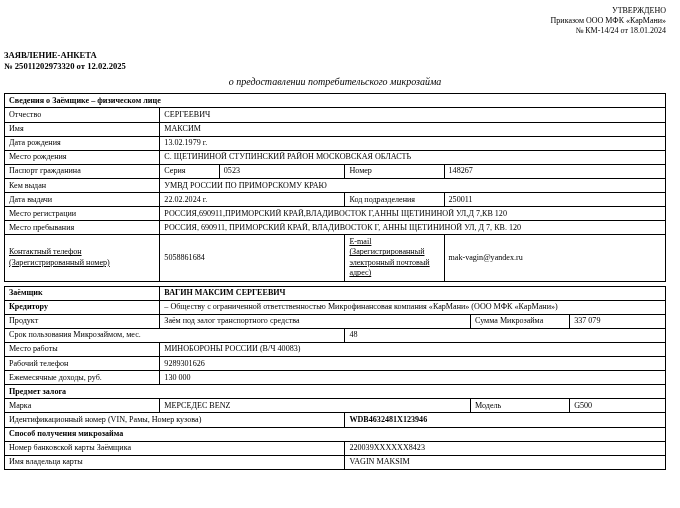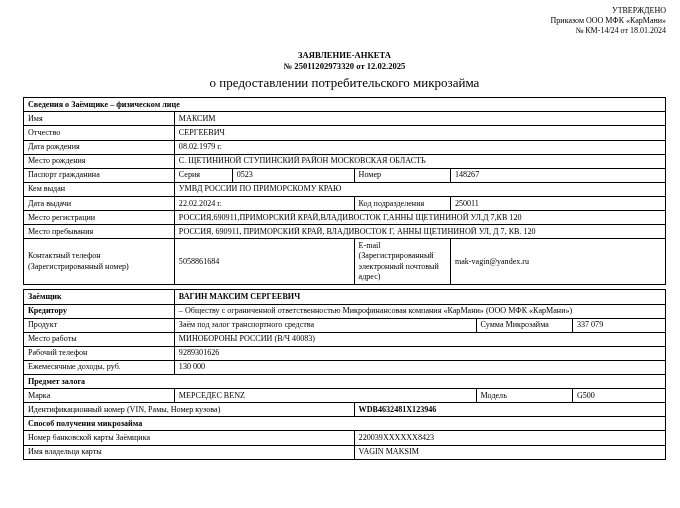--- a/index.html
+++ b/index.html
@@ -12,43 +12,44 @@
     height: 508px;
     font-family: "Liberation Serif", serif;
     color: #000000;
     font-size: 8.2px;
     overflow: hidden;
   }
   .page {
     width: 680px;
     height: 508px;
     box-sizing: border-box;
-    padding: 6px 14px 0 23px;
+    padding: 6px 14px 0 4px;
     position: relative;
   }
   .approval {
     text-align: right;
     line-height: 1.25;
     font-size: 8px;
     margin-bottom: 2px;
   }
   .approval div { white-space: nowrap; }
   .doc-title {
-    text-align: center;
+    text-align: left;
     font-weight: bold;
     line-height: 1.3;
     margin-top: 14px;
     margin-bottom: 3px;
     font-size: 8.6px;
   }
   .doc-subtitle {
     text-align: center;
     line-height: 1.3;
-    font-size: 13px;
+    font-size: 10px;
     margin-bottom: 5px;
+    font-style: italic;
   }
   table {
     border-collapse: collapse;
     width: 100%;
     table-layout: fixed;
     border-radius: 15px;
   }
   td {
     border: 0.7px solid #000;
     padding: 1.5px 4px;
@@ -57,21 +58,21 @@
     line-height: 1.25;
     height: 13px;
     box-sizing: border-box;
     word-wrap: break-word;
   }
   .section-head td {
     font-weight: bold;
   }
   .b { font-weight: bold; margin-left: 8px; }
   .tall { height: 44px; }
-  .multiline { line-height: 1.3; }
+  .multiline { line-height: 1.3; text-decoration: underline; }
 </style>
 </head>
 <body>
 
 <div class="page">
 
   <div class="approval">
     <div>УТВЕРЖДЕНО</div>
     <div>Приказом ООО МФК «КарМани»</div>
     <div>№ КМ-14/24 от 18.01.2024</div>
@@ -90,30 +91,30 @@
       <col style="width:19%">
       <col style="width:15%">
       <col style="width:14%">
       <col style="width:19.5%">
     </colgroup>
     <tbody>
       <tr class="section-head">
         <td colspan="6">Сведения о Заёмщике – физическом лице</td>
       </tr>
       <tr>
+        <td>Отчество</td>
+        <td colspan="5">СЕРГЕЕВИЧ</td>
+      </tr>
+      <tr>
         <td>Имя</td>
         <td colspan="5">МАКСИМ</td>
       </tr>
       <tr>
-        <td>Отчество</td>
-        <td colspan="5">СЕРГЕЕВИЧ</td>
-      </tr>
-      <tr>
         <td>Дата рождения</td>
-        <td colspan="5">08.02.1979 г.</td>
+        <td colspan="5">13.02.1979 г.</td>
       </tr>
       <tr>
         <td>Место рождения</td>
         <td colspan="5">С. ЩЕТИНИНОЙ СТУПИНСКИЙ РАЙОН МОСКОВСКАЯ ОБЛАСТЬ</td>
       </tr>
       <tr>
         <td>Паспорт гражданина</td>
         <td>Серия</td>
         <td>0523</td>
         <td>Номер</td>
@@ -171,20 +172,24 @@
         <td class="b">Кредитору</td>
         <td colspan="4">– Обществу с ограниченной ответственностью Микрофинансовая компания «КарМани» (ООО МФК «КарМани»)</td>
       </tr>
       <tr>
         <td>Продукт</td>
         <td colspan="2">Заём под залог транспортного средства</td>
         <td>Сумма Микрозайма</td>
         <td>337 079</td>
       </tr>
       <tr>
+        <td colspan="2">Срок пользования Микрозаймом, мес.</td>
+        <td colspan="3">48</td>
+      </tr>
+      <tr>
         <td>Место работы</td>
         <td colspan="4">МИНОБОРОНЫ РОССИИ (В/Ч 40083)</td>
       </tr>
       <tr>
         <td>Рабочий телефон</td>
         <td colspan="4">9289301626</td>
       </tr>
       <tr>
         <td>Ежемесячные доходы, руб.</td>
         <td colspan="4">130 000</td>

